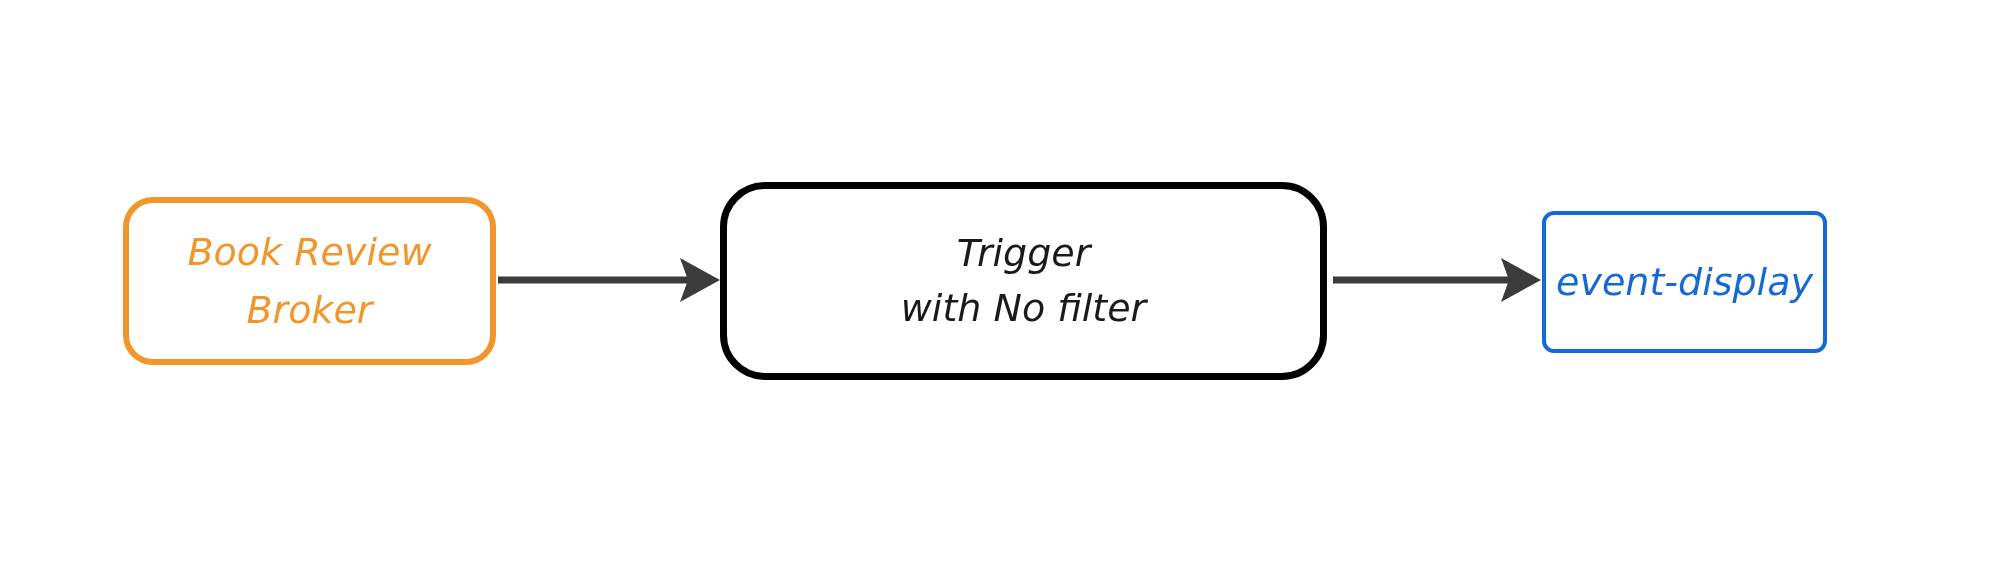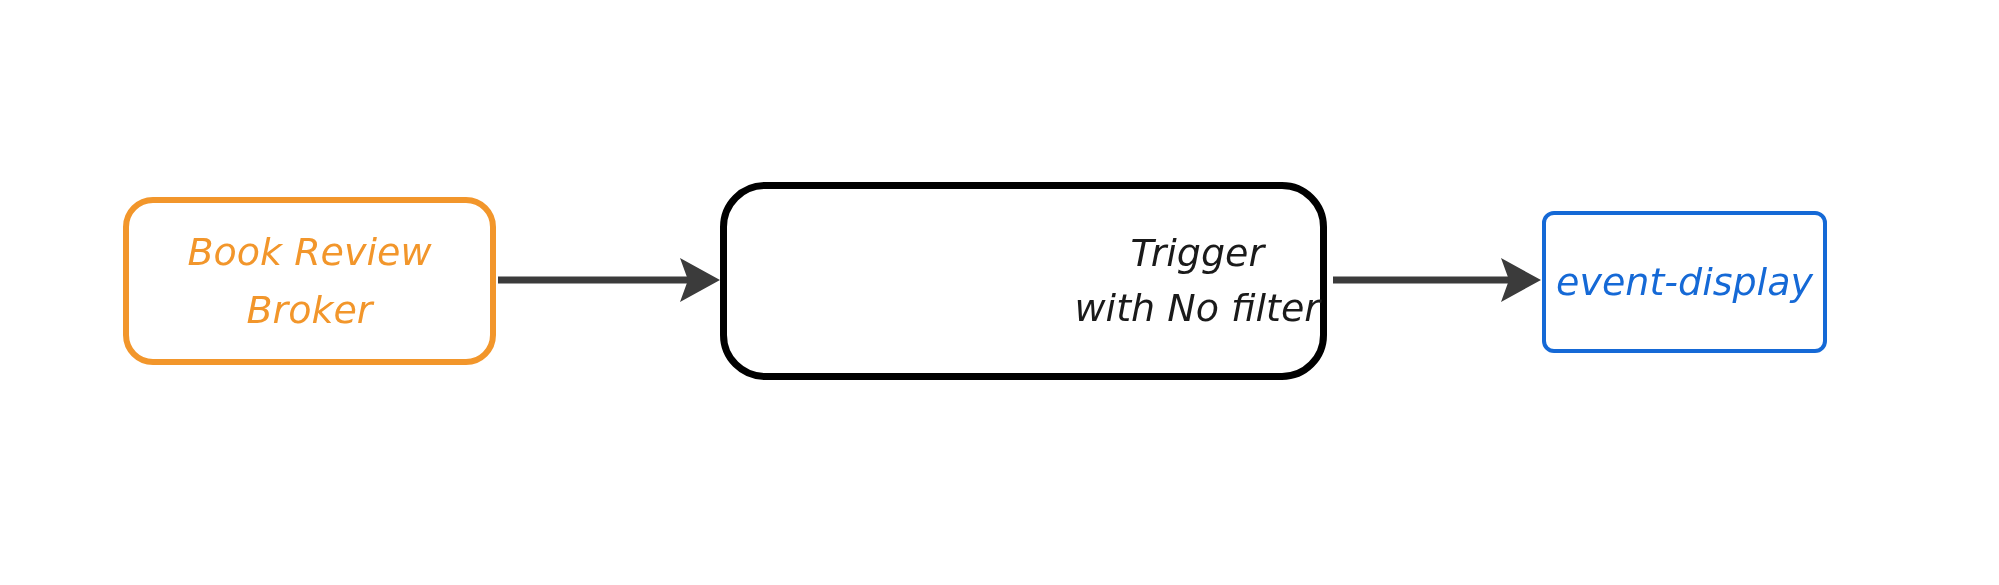--- a/index.html
+++ b/index.html
@@ -27,21 +27,21 @@
     border: 6px solid var(--broker-accent);
     border-radius: 30px;
     color: var(--broker-accent);
     font-size: 38px; line-height: 58px;
   }
   .node-trigger {
     left: 720px; top: 182px; width: 607px; height: 198px;
     border: 7px solid var(--trigger-accent);
     border-radius: 45px;
     color: var(--trigger-text);
-    font-size: 38px; line-height: 55px; justify-content: flex-end;
+    font-size: 38px; line-height: 55px;
   }
   .node-event-display {
     left: 1542px; top: 211px; width: 285px; height: 142px;
     border: 4px solid var(--event-accent);
     border-radius: 12px;
     color: var(--event-accent);
     font-size: 38px; line-height: 46px;
   }
 
   .edge { position: absolute; }

